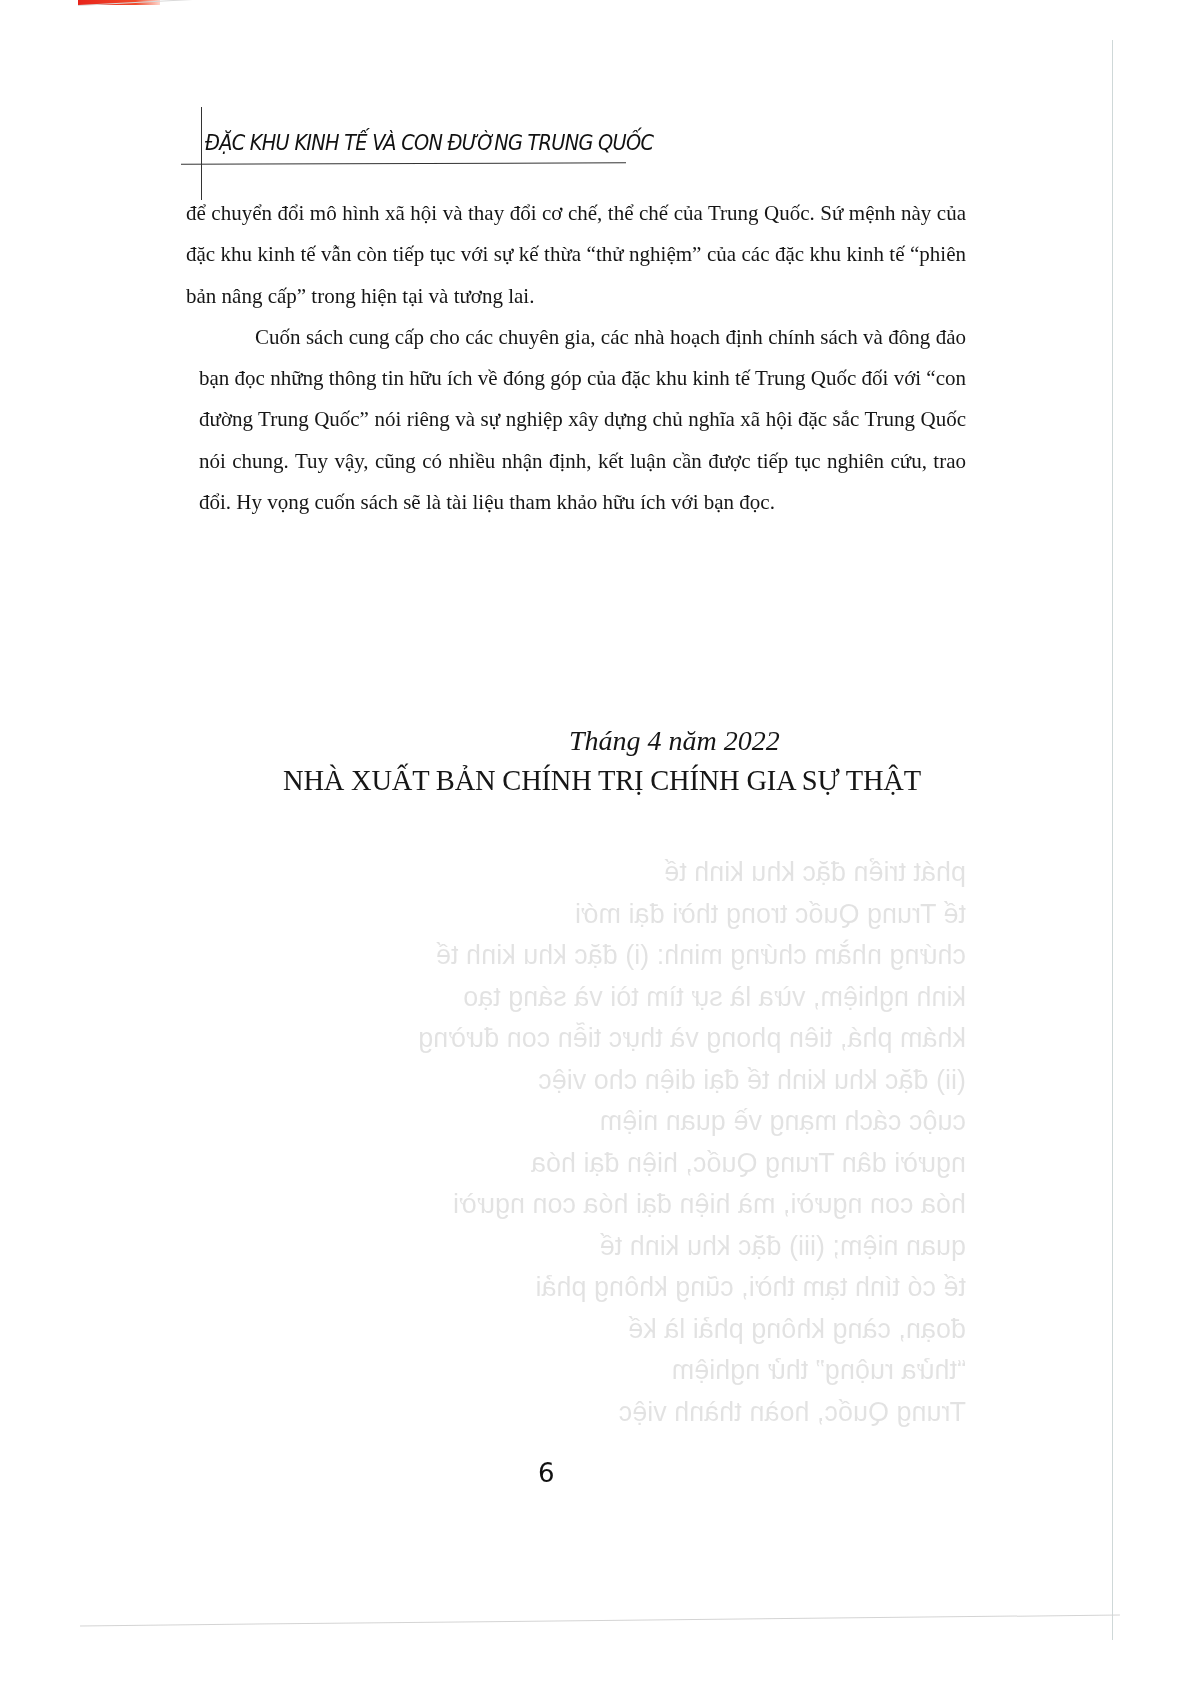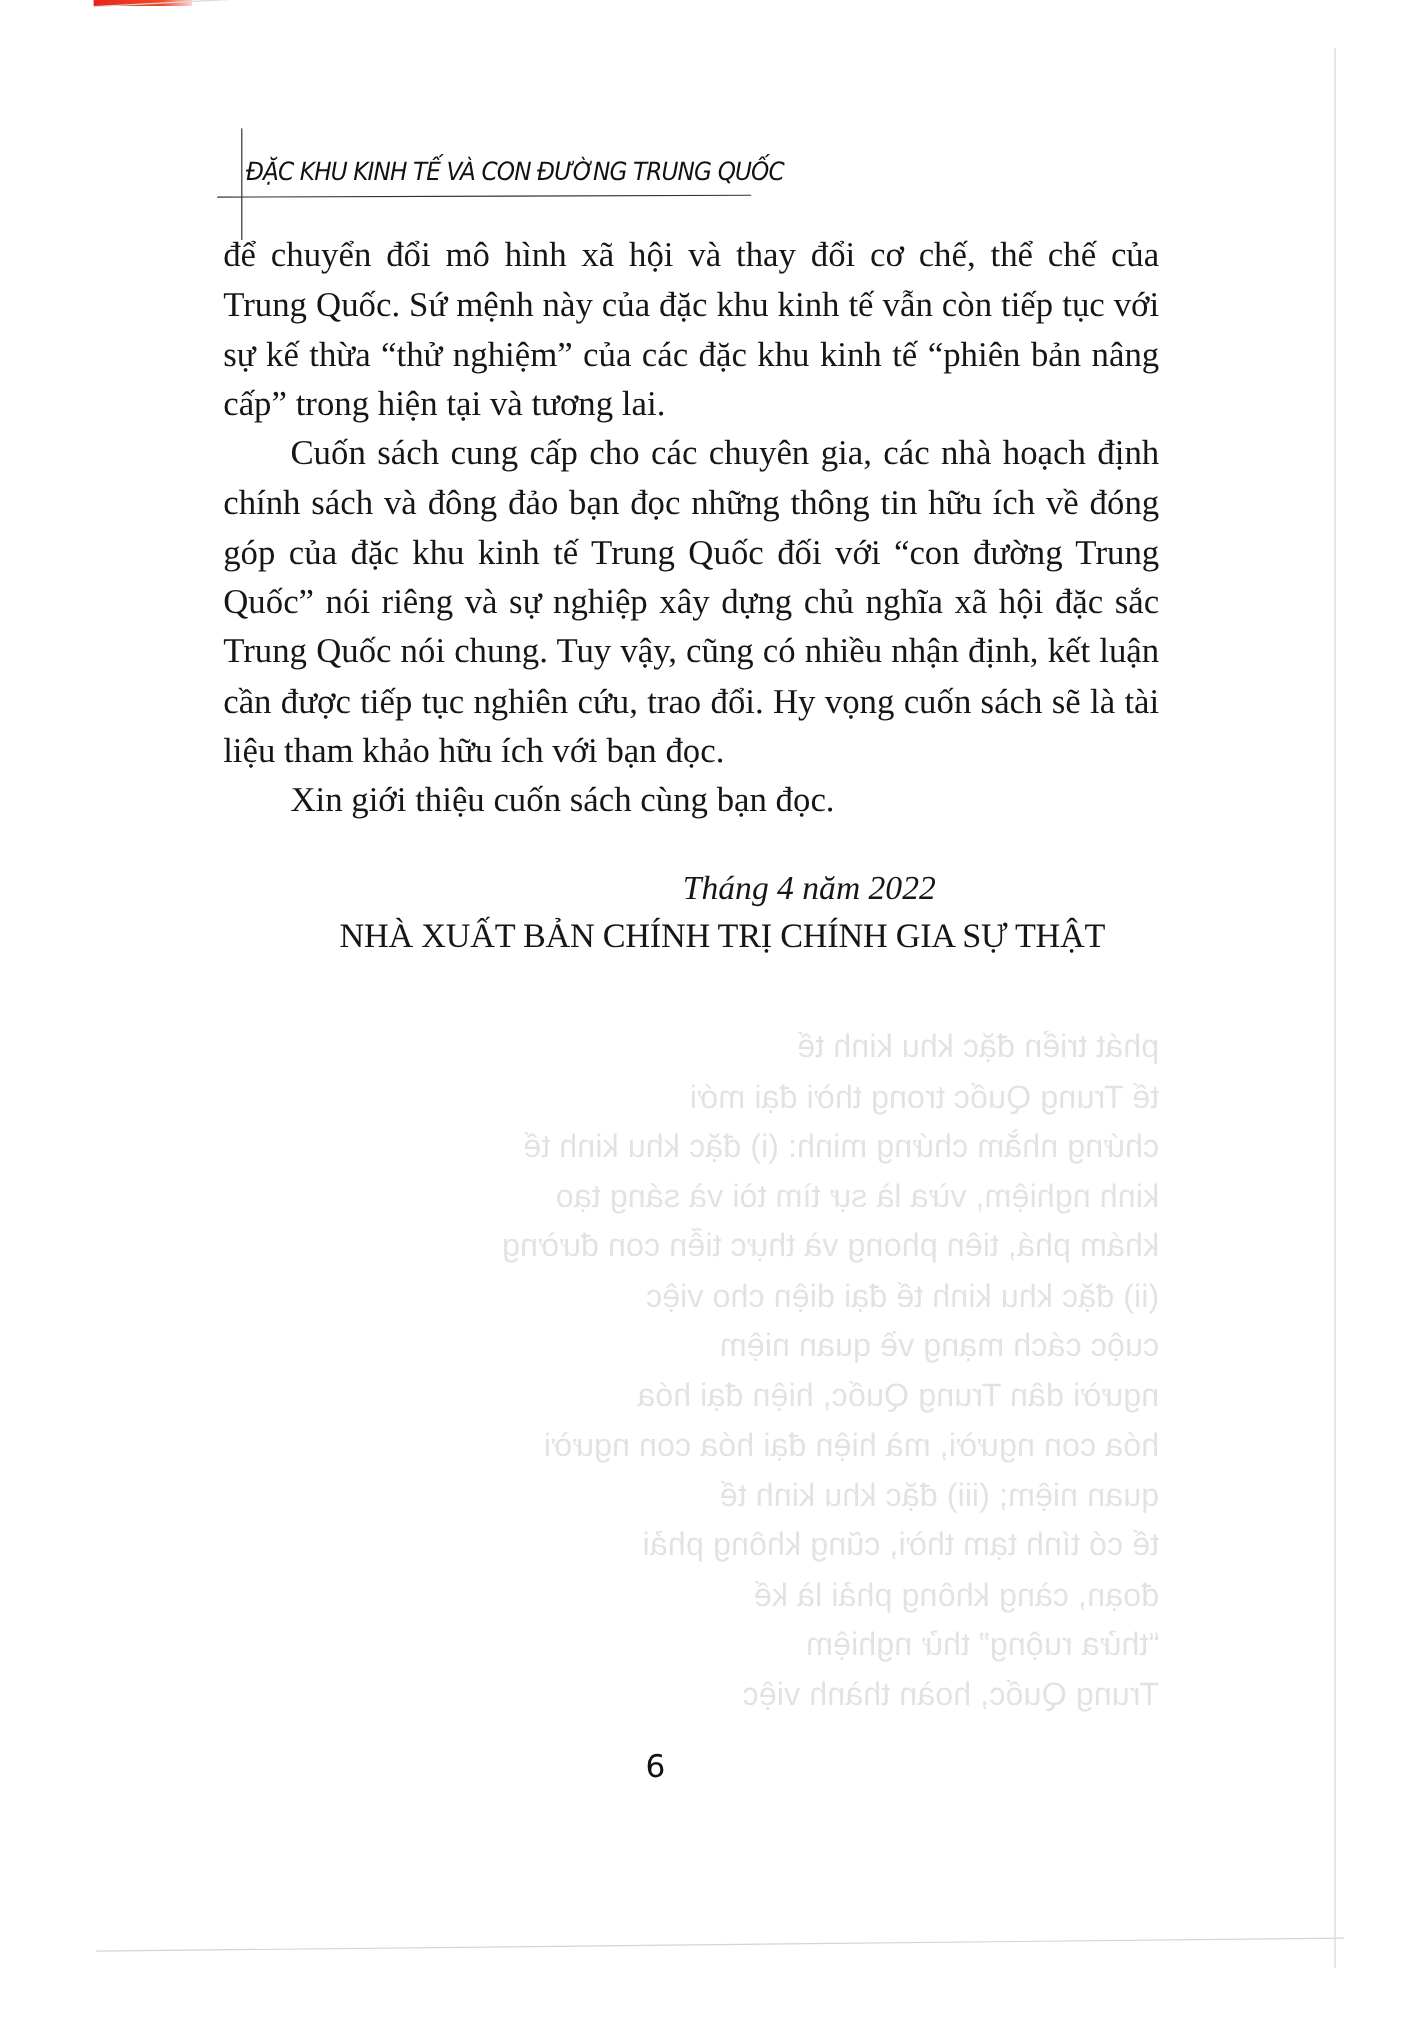--- a/index.html
+++ b/index.html
@@ -36,24 +36,24 @@
   .running-header {
     position:absolute; left:205px; top:131px;
     font-family:"DejaVu Sans", sans-serif; font-style:italic;
     font-size:21px; letter-spacing:-0.8px; color:#111;
     transform:scaleX(0.92); transform-origin:left;
     white-space:nowrap;
   }
   
   .body-text {
     position:absolute; left:186px; top:193px; width:780px;
-    font-size:29px; line-height:41.3px; text-align:justify; color:#161616;
+    font-size:21px; line-height:41.3px; text-align:justify; color:#161616;
   }
   .body-text p { margin:0; }
-  .body-text p.indent { text-indent:56px; }
+  .body-text p.indent { text-indent:56px;margin-left:13px; }
   .sign-date {
     position:absolute; left:569px; top:725px;
     font-size:28px; font-style:italic; color:#161616; white-space:nowrap;
   }
   .sign-publisher {
     position:absolute; left:283px; top:765px;
     font-size:28.5px; color:#161616; white-space:nowrap; letter-spacing:-0.2px;
   }
   .page-number {
     position:absolute; left:538px; top:1458px;
@@ -93,19 +93,18 @@
   <div>Trung Quốc, hoàn thành việc</div>
 </div>
 
 <div class="header-vline"></div>
 <div class="header-hline"></div>
 <div class="running-header">ĐẶC KHU KINH TẾ VÀ CON ĐƯỜNG TRUNG QUỐC</div>
 
 <div class="body-text">
   <p>để chuyển đổi mô hình xã hội và thay đổi cơ chế, thể chế của Trung Quốc. Sứ mệnh này của đặc khu kinh tế vẫn còn tiếp tục với sự kế thừa “thử nghiệm” của các đặc khu kinh tế “phiên bản nâng cấp” trong hiện tại và tương lai.</p>
   <p class="indent">Cuốn sách cung cấp cho các chuyên gia, các nhà hoạch định chính sách và đông đảo bạn đọc những thông tin hữu ích về đóng góp của đặc khu kinh tế Trung Quốc đối với “con đường Trung Quốc” nói riêng và sự nghiệp xây dựng chủ nghĩa xã hội đặc sắc Trung Quốc nói chung. Tuy vậy, cũng có nhiều nhận định, kết luận cần được tiếp tục nghiên cứu, trao đổi. Hy vọng cuốn sách sẽ là tài liệu tham khảo hữu ích với bạn đọc.</p>
-  <p class="indent">Xin giới thiệu cuốn sách cùng bạn đọc.</p>
 </div>
 
 <div class="sign-date">Tháng 4 năm 2022</div>
 <div class="sign-publisher">NHÀ XUẤT BẢN CHÍNH TRỊ CHÍNH GIA SỰ THẬT</div>
 
 <div class="page-number">6</div>
 
 </body></html>

